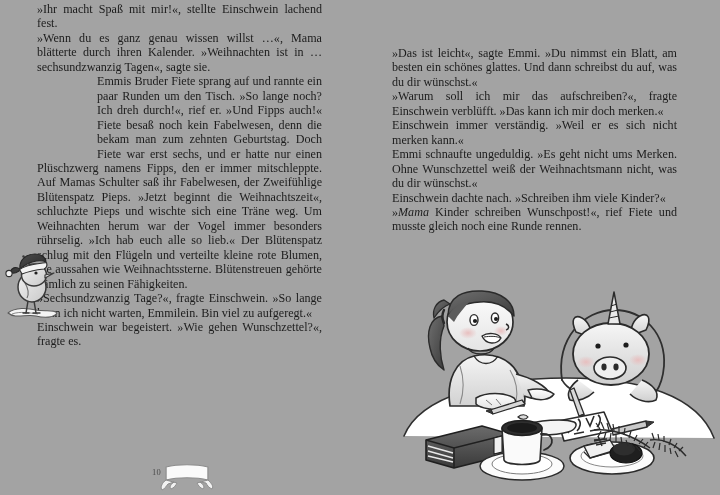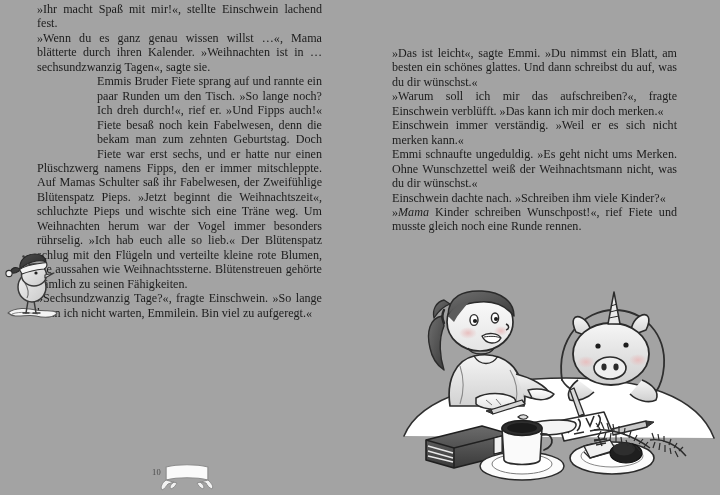--- a/index.html
+++ b/index.html
@@ -99,20 +99,21 @@
   <div class="col col-left">
 
     <p class="para last-line-left">»Ihr macht Spaß mit mir!«, stellte Einschwein lachend fest.</p>
     <p class="para last-line-left">»Wenn du es ganz genau wissen willst …«, Mama blätterte durch ihren Kalender. »Weihnachten ist in … sechsundzwanzig Tagen«, sagte sie.</p>
 
     <p class="para last-line-left">
       <span class="bird-float"></span><span>Emmis Bruder Fiete sprang auf und rannte ein paar Runden um den Tisch. »So lange noch? Ich dreh durch!«, rief er. »Und Fipps auch!« Fiete besaß noch kein Fabelwesen, denn die bekam man zum zehnten Geburtstag. Doch Fiete war erst sechs, und er hatte nur einen Plüschzwerg namens Fipps, den er immer mitschleppte. Auf Mamas Schulter saß ihr Fabelwesen, der Zweifühlige Blütenspatz Pieps. »Jetzt beginnt die Weihnachtszeit«, schluchzte Pieps und wischte sich eine Träne weg. Um Weihnachten herum war der Vogel immer besonders rührselig. »Ich hab euch alle so lieb.« Der Blütenspatz schlug mit den Flügeln und verteilte kleine rote Blumen, die aussahen wie Weihnachtssterne. Blütenstreuen gehörte nämlich zu seinen Fähigkeiten.</span>
     </p>
 
     <p class="para last-line-left">»Sechsundzwanzig Tage?«, fragte Einschwein. »So lange kann ich nicht warten, Emmilein. Bin viel zu aufgeregt.«</p>
+    <p class="para last-line-left">Einschwein war begeistert. »Wie gehen Wunschzettel?«, fragte es.</p>
   </div>
 
   <div class="bird-ill">
     <svg viewBox="0 0 60 80" width="60" height="80" xmlns="http://www.w3.org/2000/svg">
       <defs>
         <linearGradient id="birdBody" x1="0" y1="0" x2="1" y2="1">
           <stop offset="0%" stop-color="#f2f2f2"></stop>
           <stop offset="100%" stop-color="#c9c9c9"></stop>
         </linearGradient>
         <linearGradient id="hatG" x1="0" y1="0" x2="1" y2="1">

